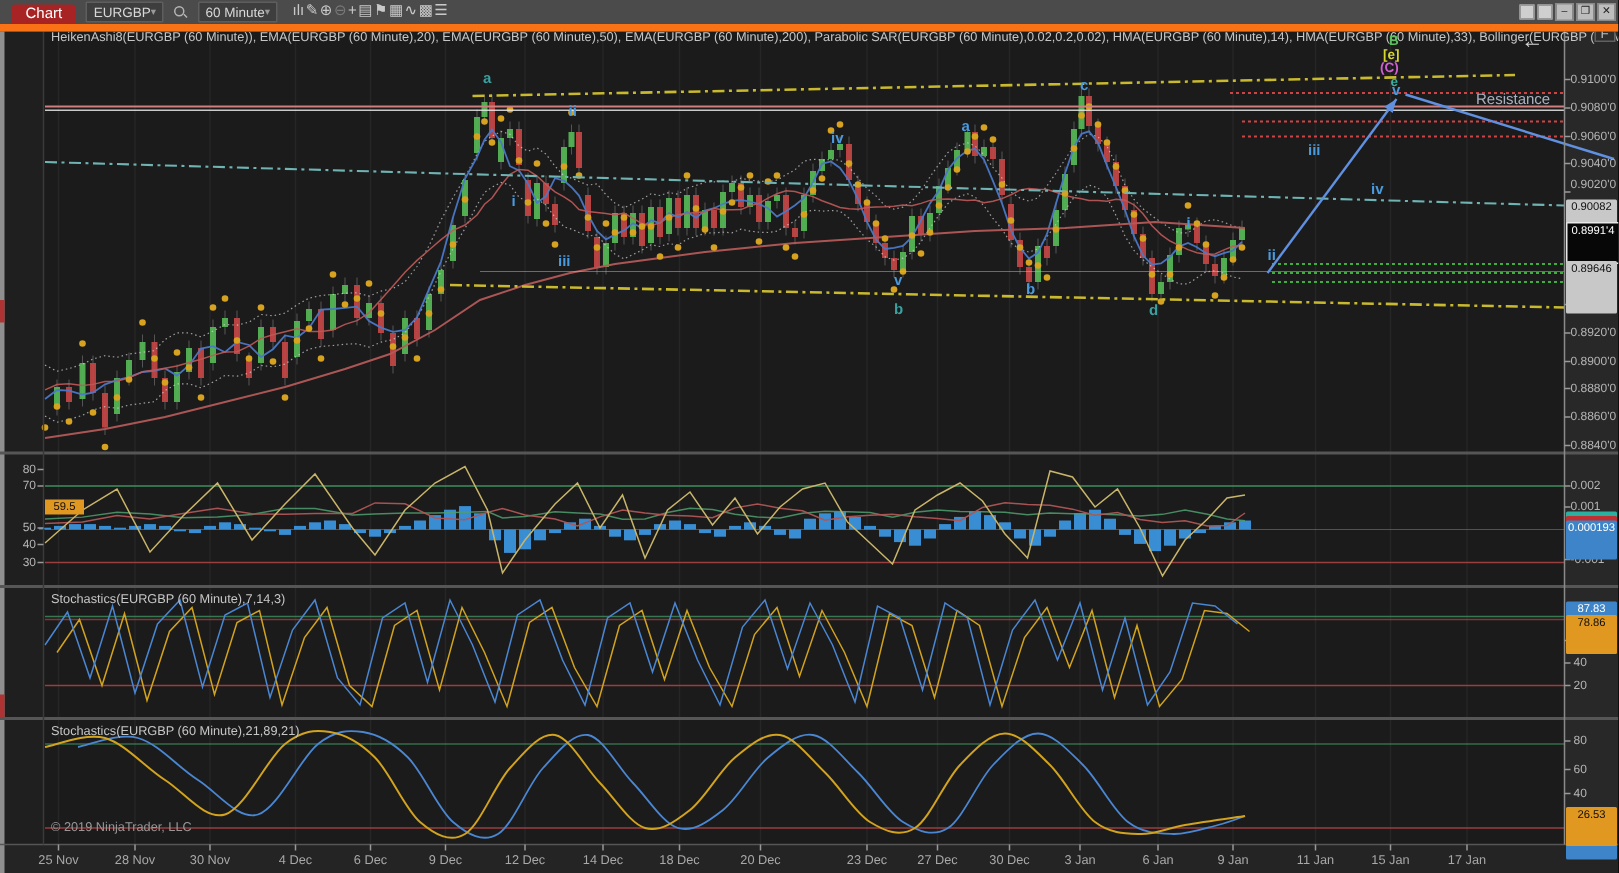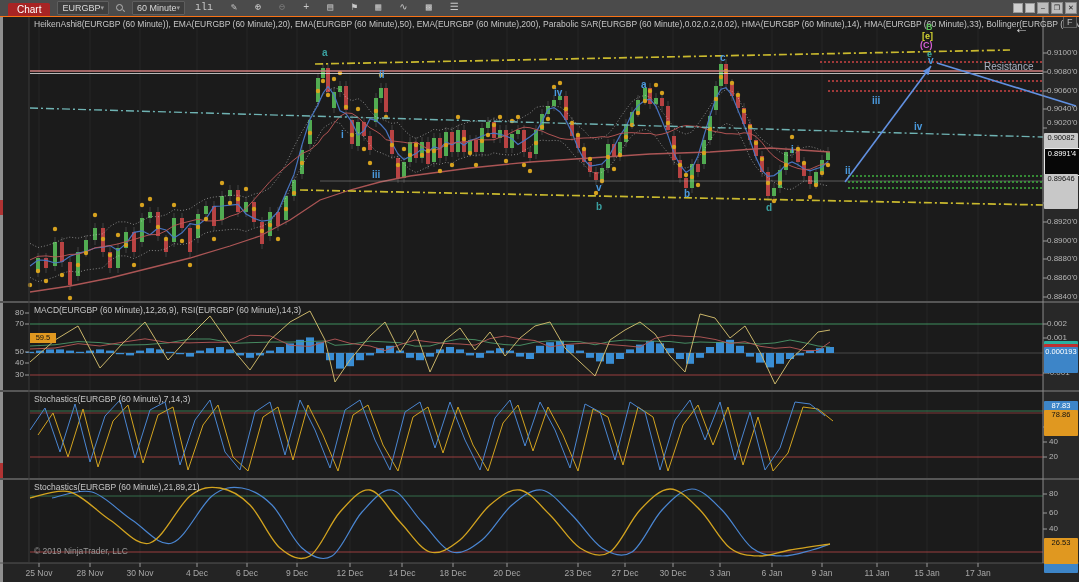--- a/index.html
+++ b/index.html
@@ -2,30 +2,30 @@
 <html><head>
 <meta charset="utf-8">
 <style>
   html,body{margin:0;padding:0;background:#000;}
   #app{position:relative;width:1079px;height:582px;overflow:hidden;background:#1b1b1b;
        font-family:"Liberation Sans",sans-serif;-webkit-font-smoothing:antialiased;}
   #stage{position:absolute;left:0;top:0;width:1079px;height:582px;}
   #chart-svg{position:absolute;left:0;top:0;}
   
   #toolbar{position:absolute;left:0;top:0;width:1079px;height:16px;background:#4b4b4b;
-           border-bottom:1px solid #f97316;display:flex;align-items:center;z-index:20;}
+           border-bottom:5px solid #f97316;display:flex;align-items:center;z-index:20;}
   .tab{background:#a82424;color:#fff;font-size:10px;line-height:13px;padding:0 9px;margin-left:8px;
        border-radius:2px 2px 0 0;align-self:flex-end;}
   .dd{display:flex;align-items:center;background:#3e3e3e;border:1px solid #5e5e5e;color:#d8d8d8;
       font-size:9px;height:12px;padding:0 4px;margin-left:7px;border-radius:1px;gap:0;}
   .dd .caret{color:#9a9a9a;font-size:7px;}
   .magnifier{position:relative;width:10px;height:10px;margin-left:6px;}
   .magnifier .lens{position:absolute;left:1px;top:1px;width:5px;height:5px;border:1.3px solid #b5b5b5;border-radius:50%;}
   .magnifier .handle{position:absolute;left:7px;top:7px;width:3px;height:1.4px;background:#b5b5b5;transform:rotate(45deg);}
-  .tbicons{display:flex;align-items:center;gap:18px;margin-left:10px;font-family:Liberation Mono, monospace;}
+  .tbicons{display:flex;align-items:center;gap:1px;margin-left:10px;}
   .tbicon{color:#c9c9c9;font-size:10px;line-height:14px;}
   .tbicon.dis{color:#7a7a7a;}
   #wincontrols{margin-left:auto;display:flex;align-items:center;gap:2px;margin-right:2px;}
   .linksq{width:8px;height:8px;background:#cfcfcf;border:1px solid #9a9a9a;}
   .winbtn{width:10px;height:10px;background:#bdbdbd;border:1px solid #8a8a8a;color:#222;
           font-size:7px;line-height:9px;text-align:center;}
   .ptitle{position:absolute;font-size:8.5px;color:#c6c6c6;white-space:nowrap;z-index:5;}
   .axlbl{position:absolute;font-size:8px;color:#b5b5b5;width:37px;z-index:5;}
   .llbl{position:absolute;font-size:8px;color:#b5b5b5;width:24px;text-align:right;z-index:5;}
   .mk{position:absolute;left:1044px;width:34px;height:26px;font-size:7.5px;line-height:10px;
@@ -602,21 +602,20 @@
         <line x1="673" y1="563" x2="673" y2="567" stroke="#999" stroke-width="1"></line>
         <line x1="720" y1="563" x2="720" y2="567" stroke="#999" stroke-width="1"></line>
         <line x1="772" y1="563" x2="772" y2="567" stroke="#999" stroke-width="1"></line>
         <line x1="822" y1="563" x2="822" y2="567" stroke="#999" stroke-width="1"></line>
         <line x1="877" y1="563" x2="877" y2="567" stroke="#999" stroke-width="1"></line>
         <line x1="927" y1="563" x2="927" y2="567" stroke="#999" stroke-width="1"></line>
         <line x1="978" y1="563" x2="978" y2="567" stroke="#999" stroke-width="1"></line>
       </svg>
 
     <div class="ptitle" style="left:34px;top:19px;">HeikenAshi8(EURGBP (60 Minute)), EMA(EURGBP (60 Minute),20), EMA(EURGBP (60 Minute),50), EMA(EURGBP (60 Minute),200), Parabolic SAR(EURGBP (60 Minute),0.02,0.2,0.02), HMA(EURGBP (60 Minute),14), HMA(EURGBP (60 Minute),33), Bollinger(EURGBP (60 Minute),2,14)</div>
-    <div class="ptitle" style="left:34px;top:305px;">MACD(EURGBP (60 Minute),12,26,9), RSI(EURGBP (60 Minute),14,3)</div>
     <div class="ptitle" style="left:34px;top:394px;">Stochastics(EURGBP (60 Minute),7,14,3)</div>
     <div class="ptitle" style="left:34px;top:482px;">Stochastics(EURGBP (60 Minute),21,89,21)</div>
     <div id="copyright" style="left:34px;top:546px;">© 2019 NinjaTrader, LLC</div>
 
     <div id="backbtn">←</div>
     <div id="fbtn">F</div>
     <div id="labels">
         <div class="axlbl" style="left: 1047px; top: 48px;">0.9100'0</div>
         <div class="axlbl" style="left: 1047px; top: 67px;">0.9080'0</div>
         <div class="axlbl" style="left: 1047px; top: 86px;">0.9060'0</div>

